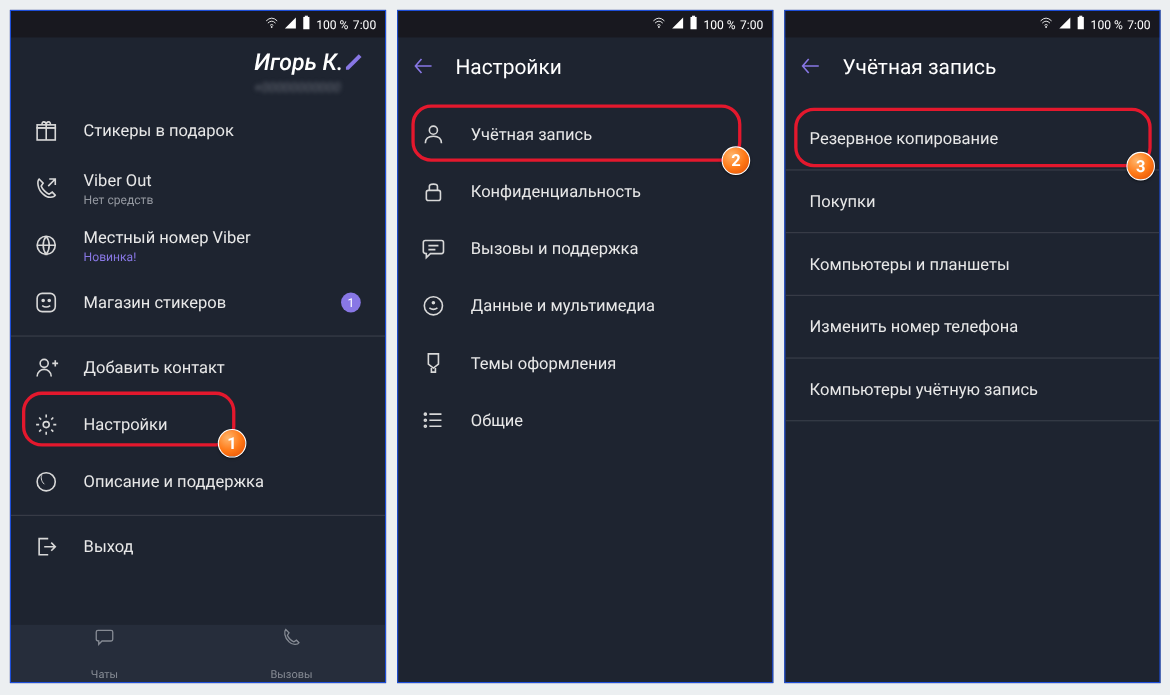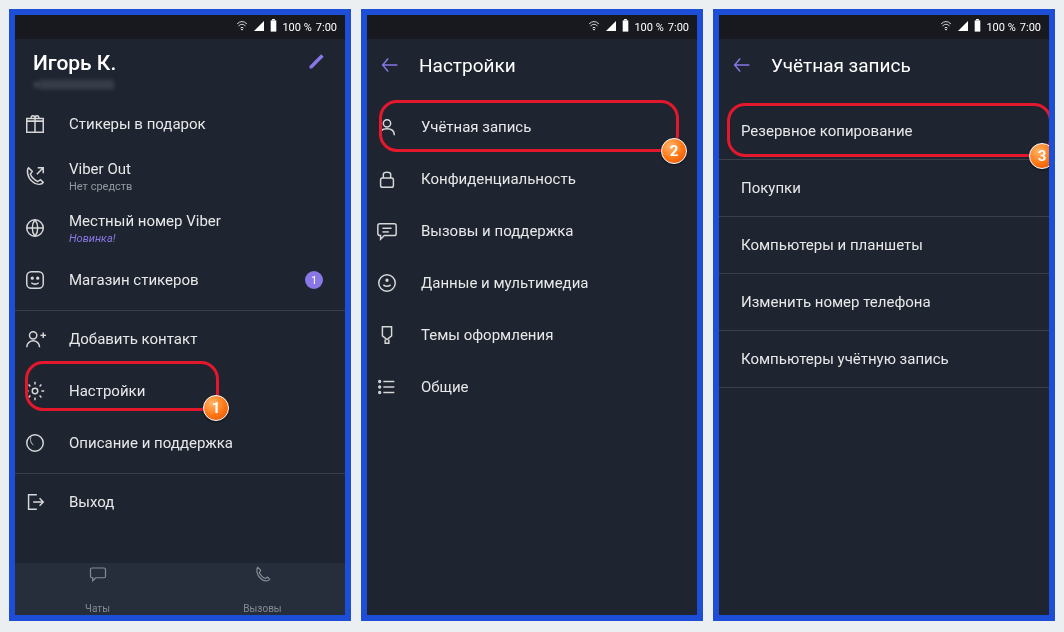--- a/index.html
+++ b/index.html
@@ -9,42 +9,43 @@
     width: 1064px;
     height: 632px;
     display: flex;
     gap: 10px;
     padding: 9px;
   }
   .phone {
     width: 344px;
     height: 612px;
     background: #1e2430;
-    border: 6px solid #1d4ed8;
+    border: 1px solid #1d4ed8;
     display: flex;
     flex-direction: column;
     color: #e8e8e8;
     overflow: hidden;
   }
   .statusbar {
     height: 24px;
     background: #18181f;
     display: flex;
     justify-content: flex-end;
     align-items: center;
     padding: 0 8px;
     gap: 4px;
     font-size: 11px;
     color: #fff;
   }
   .profile-header {
     padding: 12px 18px 6px 18px;
     display: flex;
-    justify-content: space-between;
+    justify-content: flex-end;
     align-items: flex-start;
+    font-style: italic;
   }
   .profile-header .name { font-size: 21px; font-weight: 500; color: #fff; }
   .profile-header .phone-num {
     font-size: 12px;
     color: #6a6f7a;
     margin-top: 3px;
     filter: blur(2px);
   }
   .app-header {
     height: 52px;
@@ -54,33 +55,33 @@
     gap: 18px;
     font-size: 19px;
     color: #fff;
   }
   .back-arrow { color: #8877e5; font-size: 22px; display: flex; align-items: center; }
   .menu-list { flex: 1; overflow: hidden; }
   .menu-item {
     display: flex;
     align-items: center;
     height: 52px;
-    padding: 0 8px;
+    padding: 0 20px;
     gap: 22px;
     position: relative;
   }
   .menu-item .icon {
     width: 24px; height: 24px;
     display: flex; align-items: center; justify-content: center;
     color: #d8d8d8;
     flex-shrink: 0;
   }
   .menu-item .label { font-size: 15px; color: #e8e8e8; }
   .menu-item .sublabel { font-size: 11px; color: #9498a0; margin-top: 2px; }
-  .menu-item .sublabel.purple { color: #8877e5; font-style: italic; }
+  .menu-item .sublabel.purple { color: #8877e5; }
   .menu-item .labels { display: flex; flex-direction: column; }
   .menu-item .badge {
     position: absolute;
     right: 22px;
     width: 18px; height: 18px;
     border-radius: 50%;
     background: #8877e5;
     color: #fff;
     font-size: 11px;
     display: flex; align-items: center; justify-content: center;

